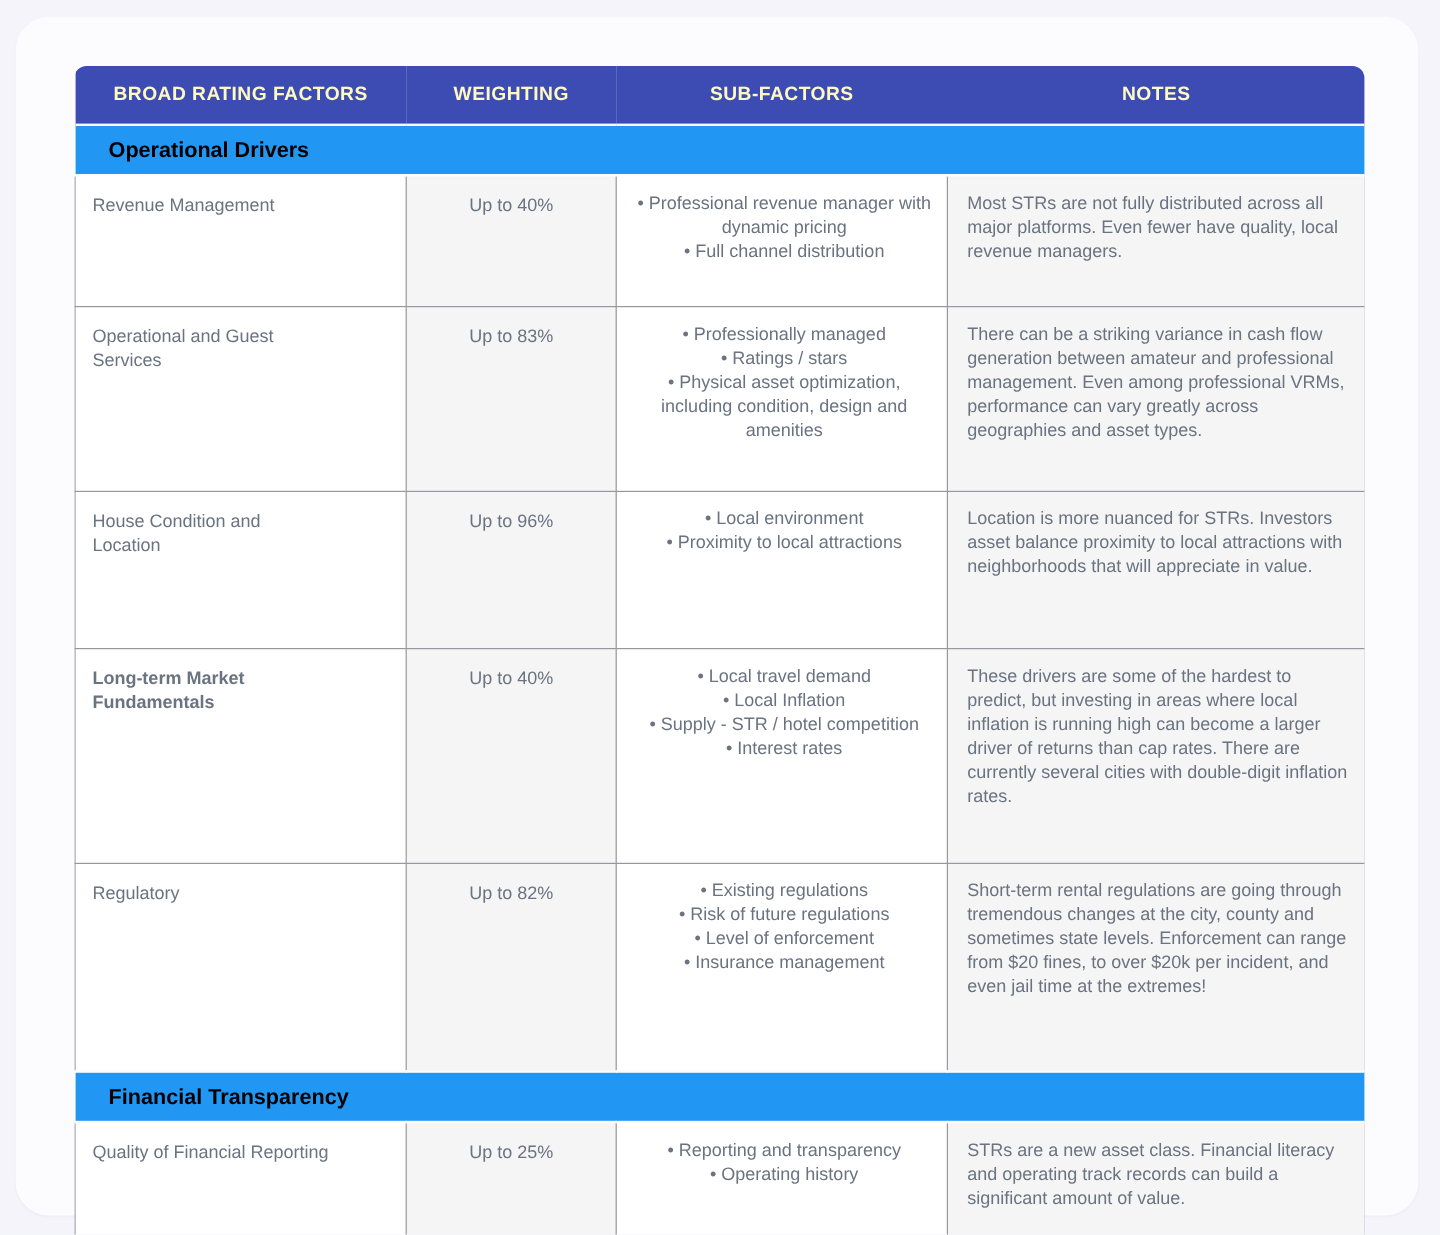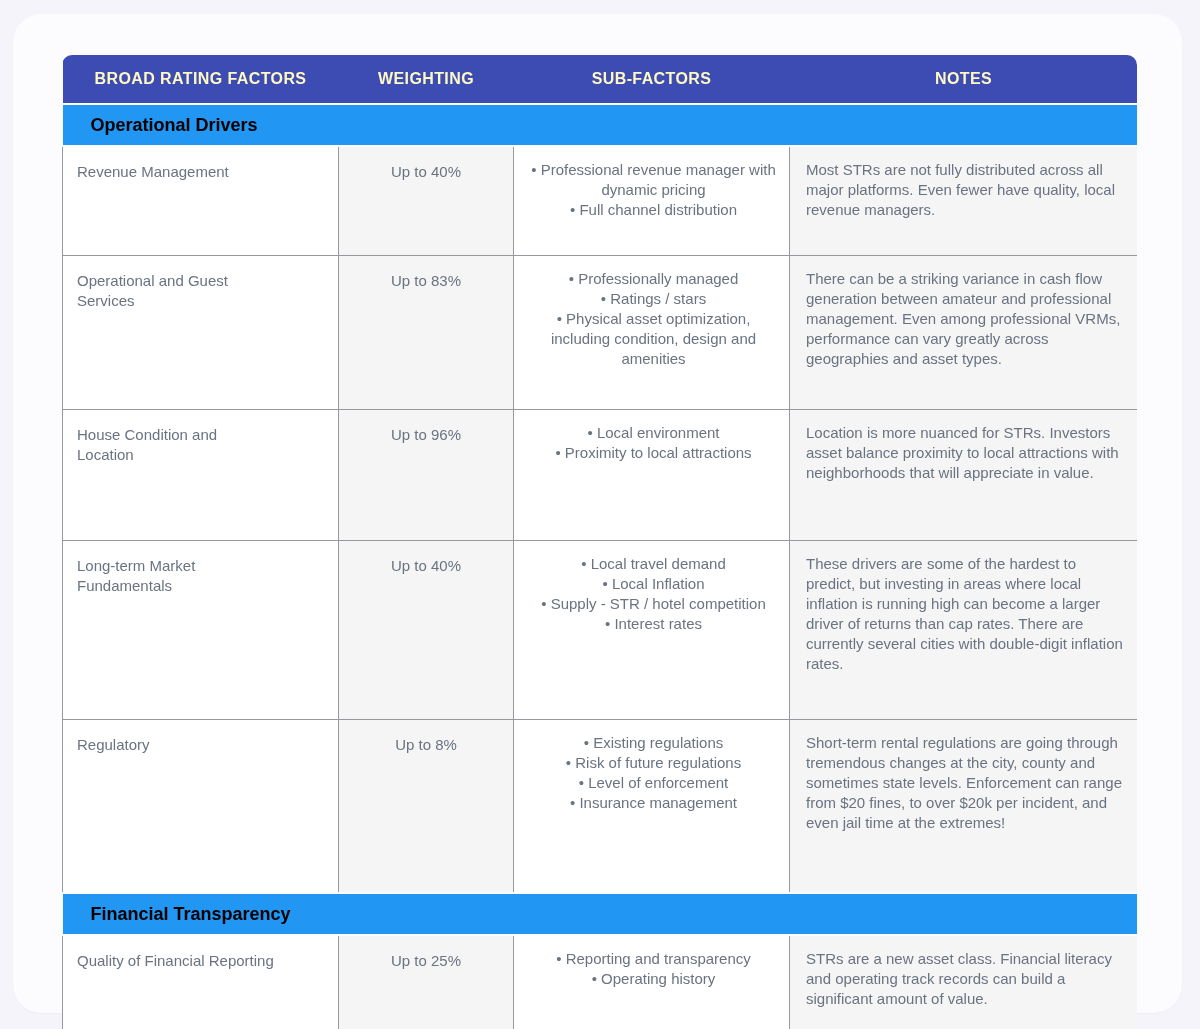--- a/index.html
+++ b/index.html
@@ -143,32 +143,32 @@
             </tr>
             <tr>
               <td class="data-cell col-factor" style="height: 103px;">House Condition and
 Location</td>
               <td class="data-cell col-weight">Up to 96%</td>
               <td class="data-cell col-sub">• Local environment
 • Proximity to local attractions</td>
               <td class="data-cell col-notes">Location is more nuanced for STRs. Investors asset balance proximity to local attractions with neighborhoods that will appreciate in value.</td>
             </tr>
             <tr>
-              <td class="data-cell col-factor" style="height: 151px;">Long-term Market
+              <td class="data-cell col-factor" style="height: 151px; font-weight: bold;">Long-term Market
 Fundamentals</td>
               <td class="data-cell col-weight">Up to 40%</td>
               <td class="data-cell col-sub">• Local travel demand
 • Local Inflation
 • Supply - STR / hotel competition
 • Interest rates</td>
               <td class="data-cell col-notes">These drivers are some of the hardest to predict, but investing in areas where local inflation is running high can become a larger driver of returns than cap rates. There are currently several cities with double-digit inflation rates.</td>
             </tr>
             <tr>
               <td class="data-cell col-factor" style="height: 145px;">Regulatory</td>
-              <td class="data-cell col-weight">Up to 8%</td>
+              <td class="data-cell col-weight">Up to 82%</td>
               <td class="data-cell col-sub">• Existing regulations
 • Risk of future regulations
 • Level of enforcement
 • Insurance management</td>
               <td class="data-cell col-notes">Short-term rental regulations are going through tremendous changes at the city, county and sometimes state levels. Enforcement can range from $20 fines, to over $20k per incident, and even jail time at the extremes!</td>
             </tr>
             <tr class="section-row">
               <td colspan="4">Financial Transparency</td>
             </tr>
             <tr>

